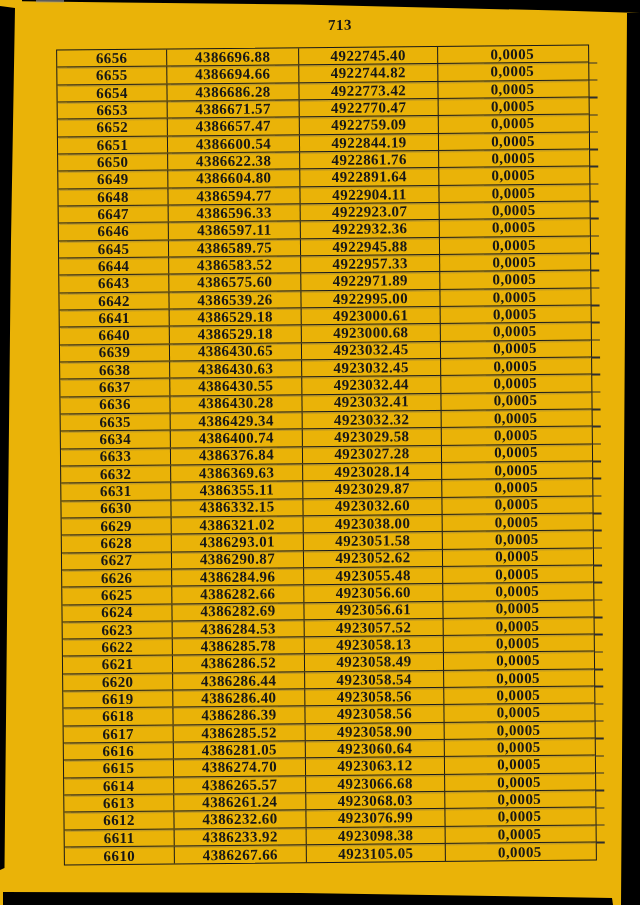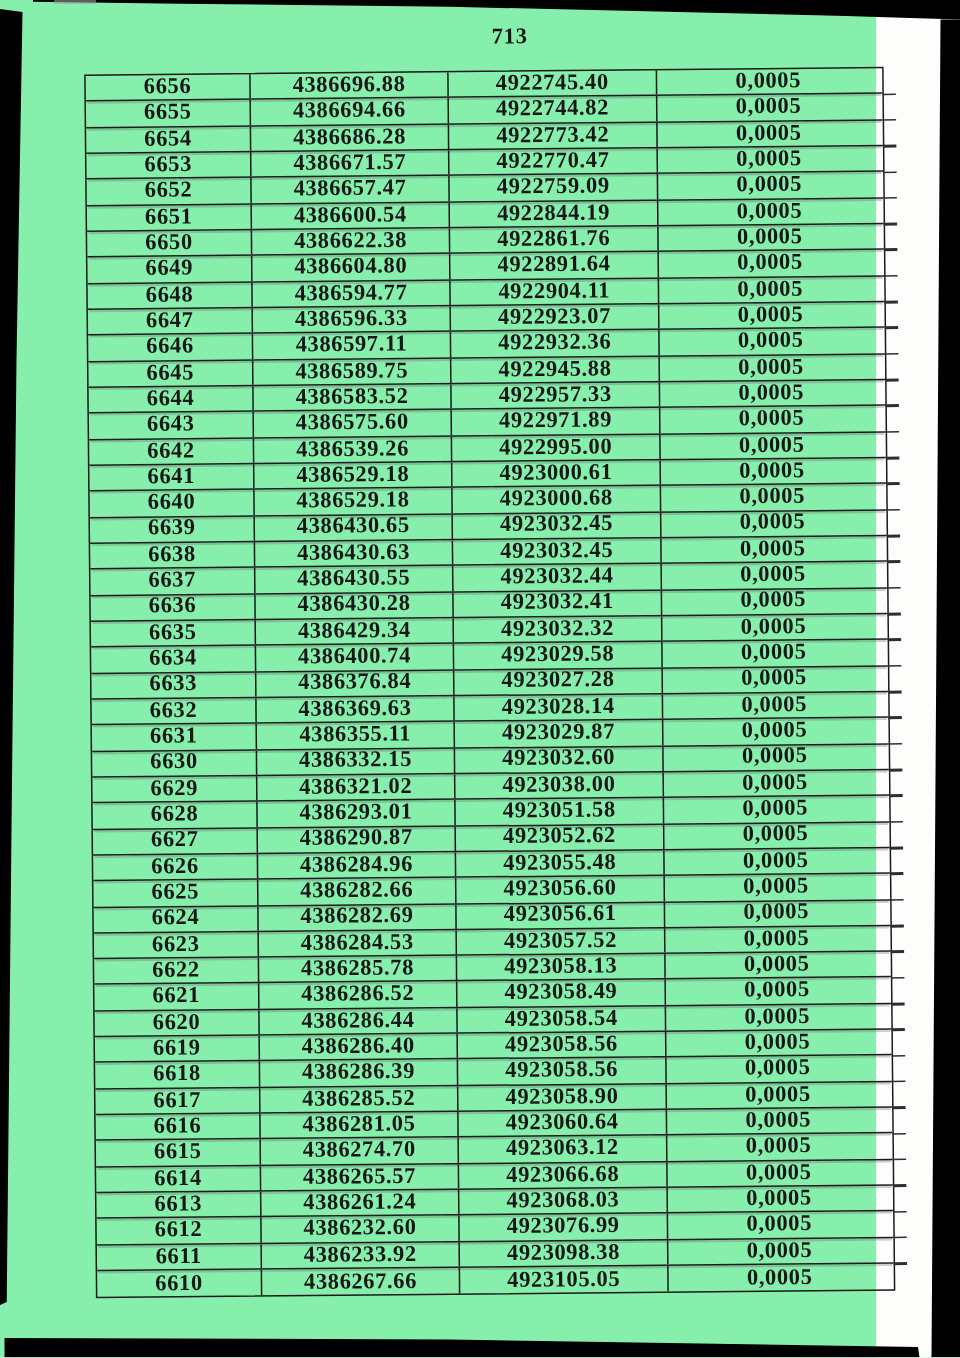--- a/index.html
+++ b/index.html
@@ -4,22 +4,22 @@
 <style>
   html, body {
     margin: 0; padding: 0;
     width: 640px; height: 905px;
     overflow: hidden;
     background: #fdfdfc;
     font-family: "Liberation Serif", "DejaVu Serif", serif;
   }
   .page {
     position: relative;
-    width: 584px; height: 905px;
-    background: #86efac;
+    width: 640px; height: 905px;
+    background: #eab308;
   }
   
   .content {
     position: absolute;
     left: 0; top: 0; width: 640px; height: 905px;
     transform: rotate(-0.55deg);
     transform-origin: 330px 455px;
     color: #161616;
   }
   .page-number {

